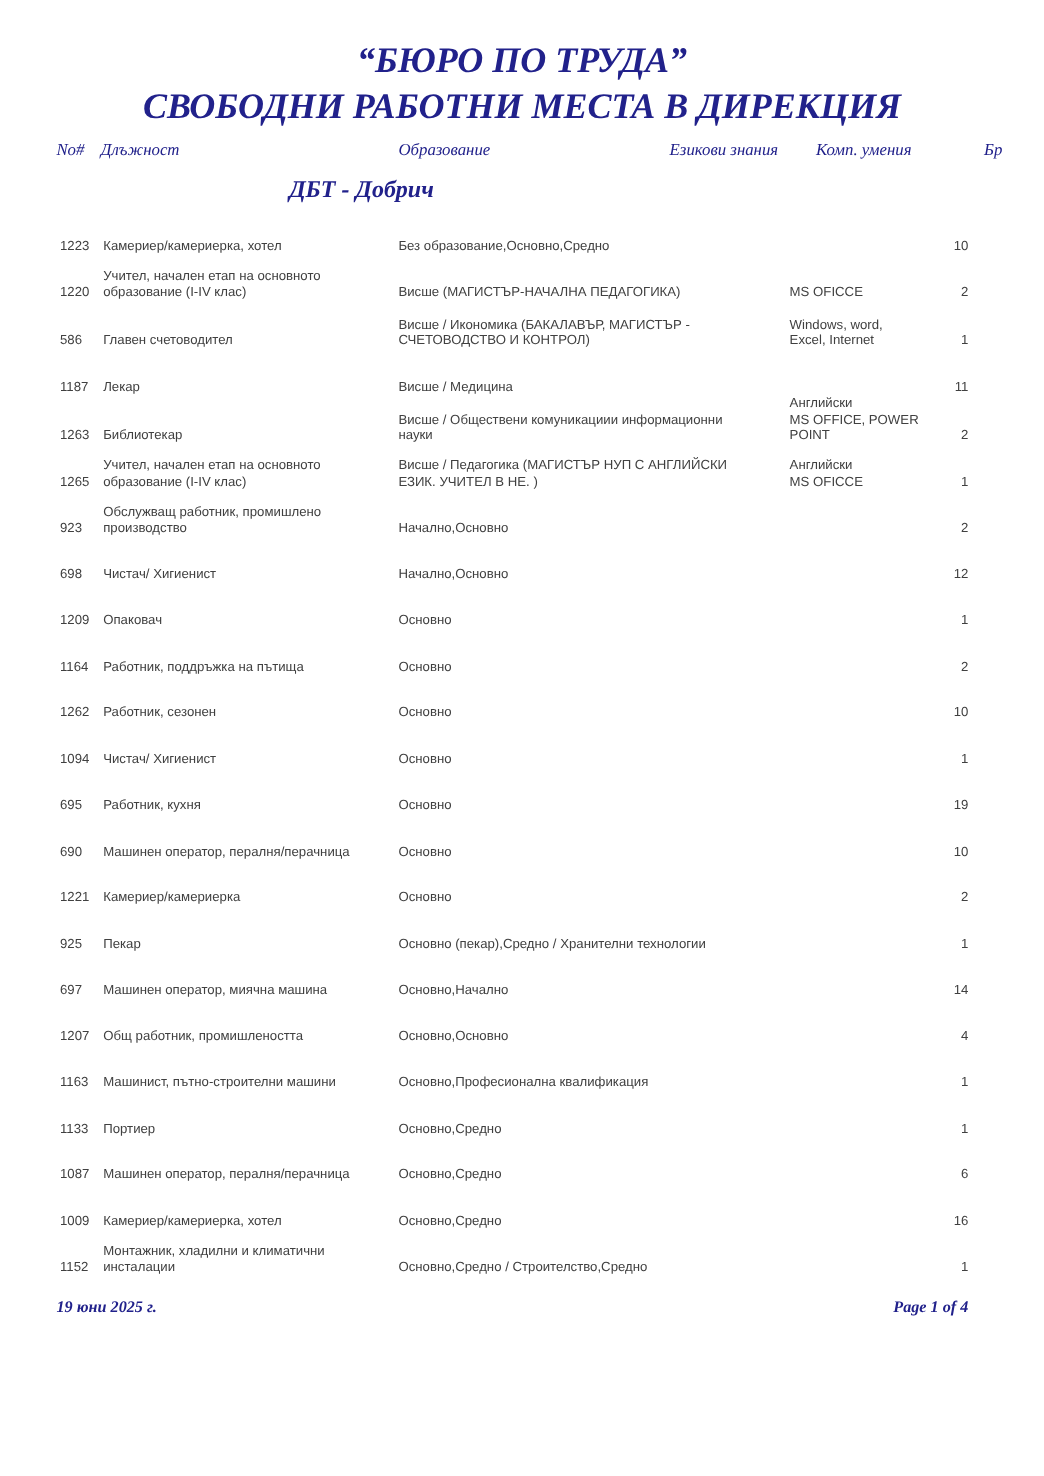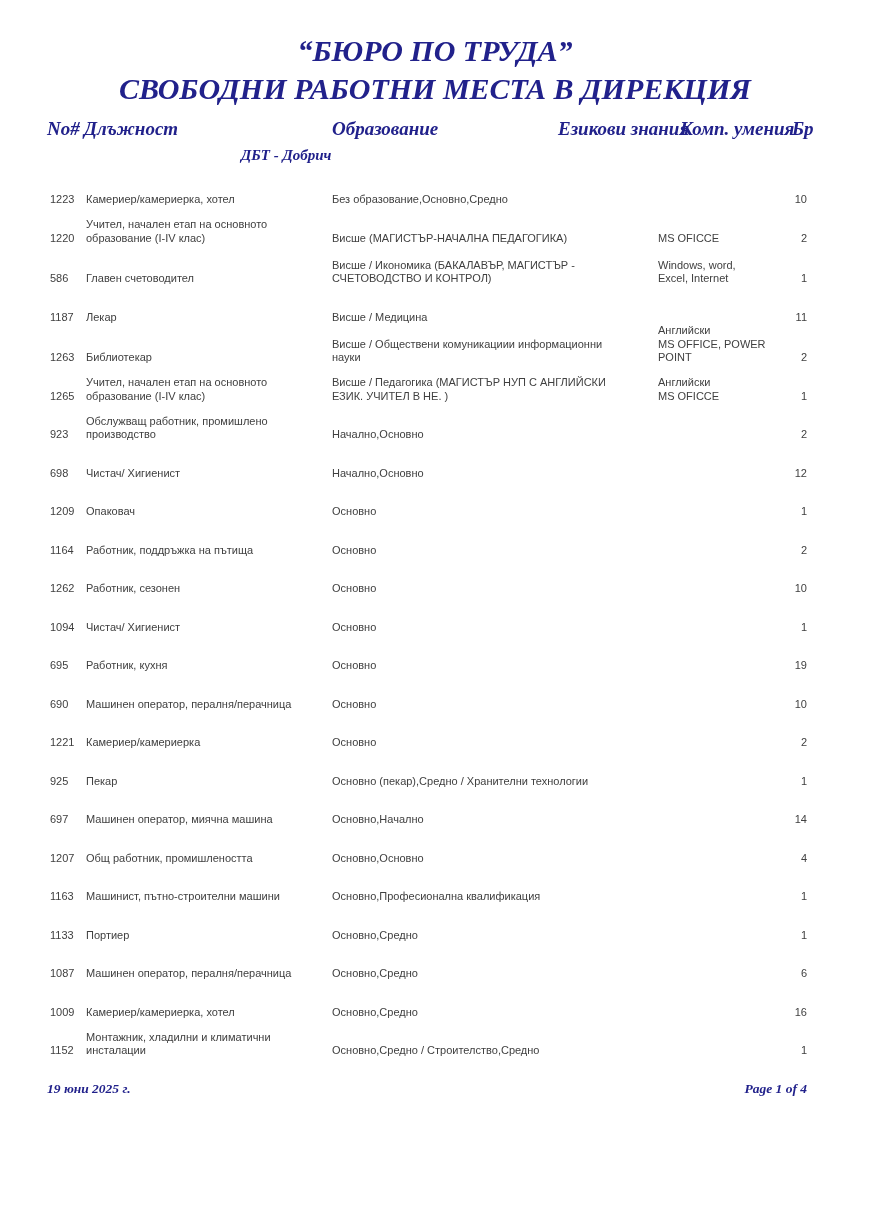--- a/index.html
+++ b/index.html
@@ -10,34 +10,34 @@
     font-family:"Liberation Sans", sans-serif; color:var(--body-text);
     overflow:hidden;
   }
   .title {
     margin-top:32px; text-align:center;
     font-family:"Liberation Serif", serif; font-style:italic; font-weight:bold;
     font-size:30px; line-height:38px; color:var(--accent); white-space:nowrap;
   }
   .thead {
     position:relative; height:18px; margin:10px 0 0 47px; width:770px;
-    font-family:"Liberation Serif", serif; font-style:italic; font-weight:bold;
-    font-size:19px; color:var(--accent);
+    font-family:"Liberation Serif", serif; font-style:italic; font-weight:normal;
+    font-size:14px; color:var(--accent);
   }
   .thead .h { position:absolute; top:0; white-space:nowrap; }
   .h-no   { left:0; }
   .h-pos  { left:37px; }
   .h-edu  { left:285px; }
   .h-lang { left:511px; }
   .h-comp { left:633px; }
-  .h-br   { left:745px; }
+  .h-br   { left:773px; }
   .section {
     margin:11px 0 4px 241px;
     font-family:"Liberation Serif", serif; font-style:italic; font-weight:600;
-    font-size:15px; color:var(--accent);
+    font-size:20px; color:var(--accent);
   }
   .rows { margin-left:47px; width:760px; }
   .row { display:flex; align-items:flex-end; min-height:38.5px; font-size:11px; line-height:13.5px; }
   .c { flex:none; }
   .c-no     { width:39px; padding-left:3px; }
   .c-pos    { width:246px; }
   .c-edu    { width:326px; padding-right:30px; }
   .c-skills { width:109px; }
   .c-skills .lang { min-height:13.5px; }
   .c-skills .comp { white-space:pre-line; }

